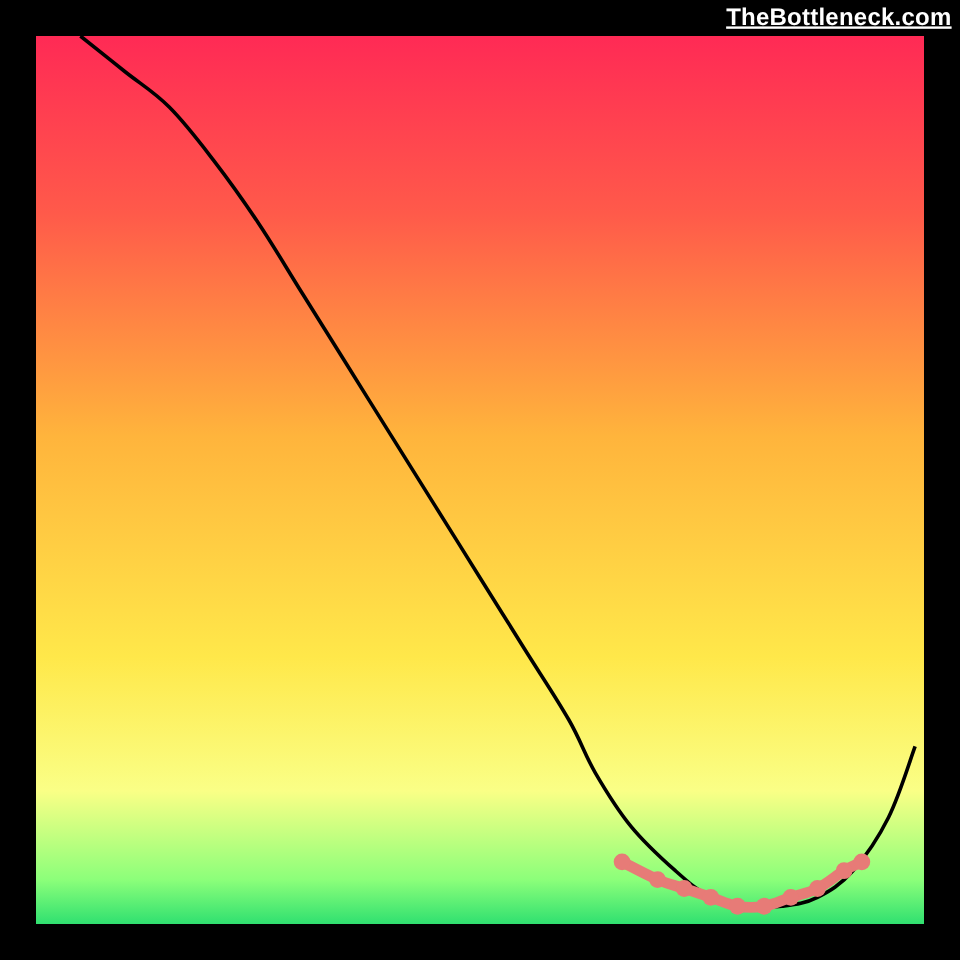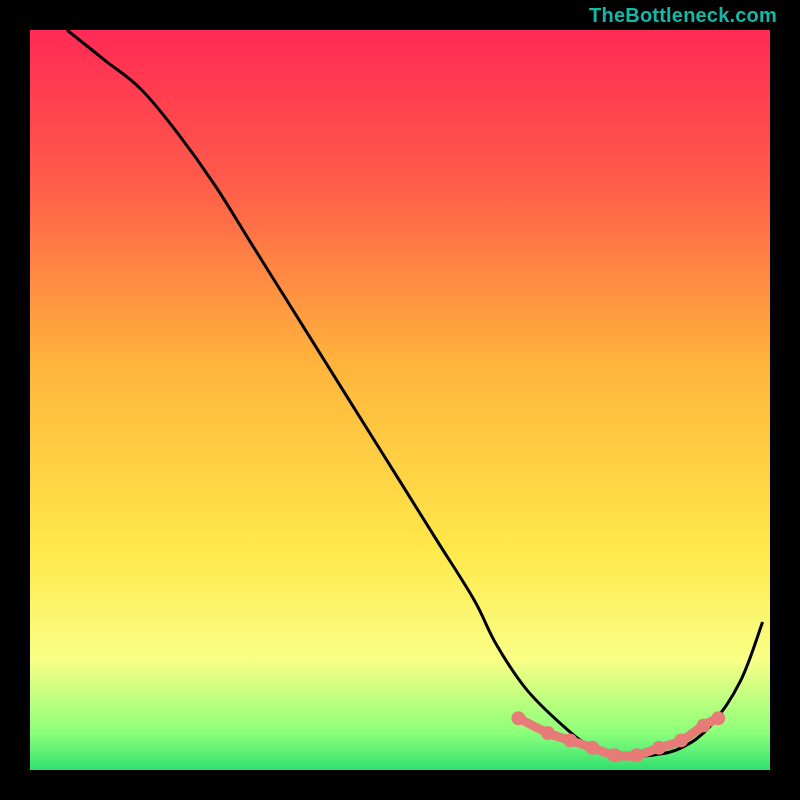--- a/index.html
+++ b/index.html
@@ -1,26 +1,27 @@
 <!DOCTYPE html>
 <html><head>
 <meta charset="utf-8">
 <style>
   * { margin: 0; padding: 0; box-sizing: border-box; }
   html, body { width: 800px; height: 800px; background: #000; overflow: hidden; }
   .stage { position: relative; width: 800px; height: 800px; }
   .attribution {
     position: absolute;
     top: 4px;
-    right: 23px;
+    right: 7px;
     font-family: Arial, Helvetica, sans-serif;
     font-size: 20px;
     font-weight: bold;
-    color: #14b8a6;
+    color: #ffffff;
     letter-spacing: 0.2px;
+    text-decoration: underline;
   }
   .plot {
     position: absolute;
     left: 30px;
     top: 30px;
     width: 740px;
     height: 740px;
   }
   .plot svg { display: block; }
 </style>

